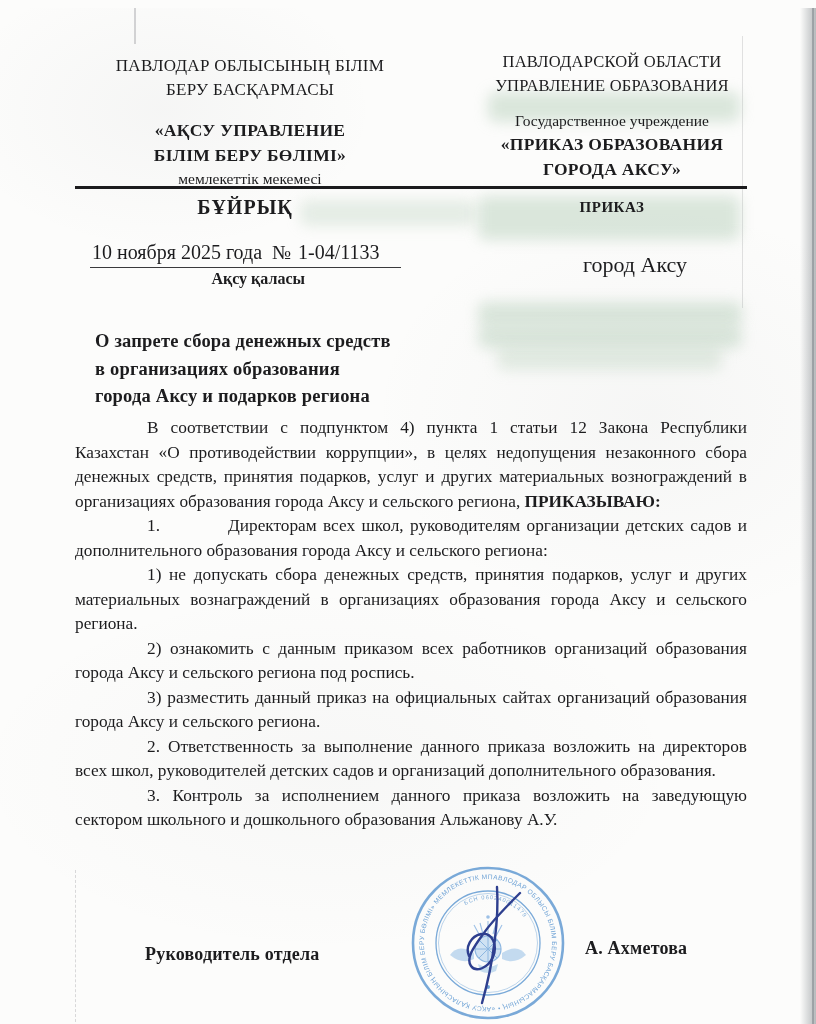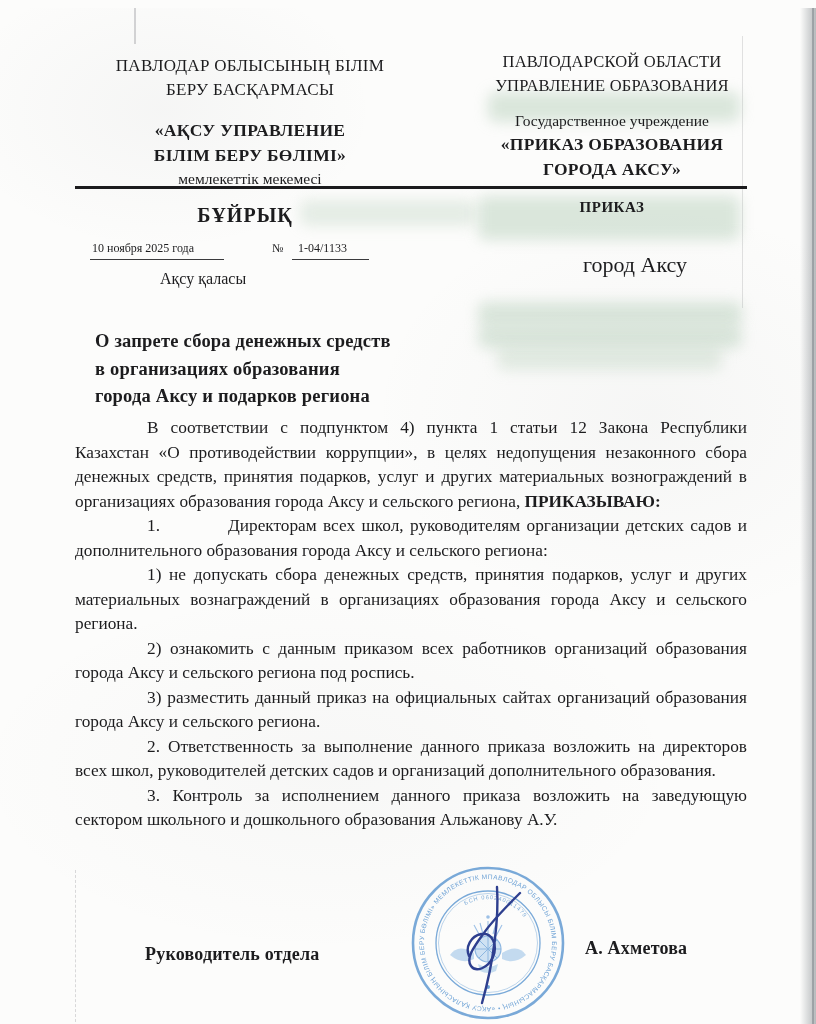--- a/index.html
+++ b/index.html
@@ -41,28 +41,28 @@
   .hdr-right{left:468px;top:42px;width:288px;}
   .hdr-line{font-size:17px;line-height:24px;letter-spacing:0.3px;}
   .hdr-line-ru{font-size:16.5px;line-height:24px;letter-spacing:0.2px;}
   .hdr-gap{height:16px;}
   .hdr-gap-sm{height:12px;}
   .org-name{font-size:17.5px;line-height:25px;font-weight:bold;letter-spacing:0.3px;}
   .org-type{font-size:15.5px;line-height:22px;}
 
   .divider{left:75px;top:178px;width:672px;height:3px;background:#1b1b1d;}
 
-  .word-kk{left:85px;top:196px;width:320px;font-size:20px;font-weight:bold;letter-spacing:1px;text-align:center;}
+  .word-kk{left:85px;top:188px;width:320px;font-size:20px;font-weight:bold;letter-spacing:1px;text-align:center;}
   .word-ru{left:468px;top:191px;width:288px;font-size:15px;font-weight:bold;letter-spacing:0.5px;text-align:center;}
 
-  .date-row{font-size:12px;}
+  .date-row{font-size:20px;}
   .date-span{left:90px;top:233px;border-bottom:1px solid #3a3a3c;padding:0 30px 3px 2px;}
   .num-sign{left:272px;top:233px;}
   .num-span{left:292px;top:233px;border-bottom:1px solid #3a3a3c;padding:0 22px 3px 6px;}
-  .city-kk{left:160px;top:262px;width:145px;text-align:left;font-size:16px;}
+  .city-kk{left:160px;top:262px;width:145px;text-align:right;font-size:16px;font-weight:bold;}
   .city-ru{left:583px;top:244px;font-size:22px;}
 
   .title-block{left:95px;top:320px;width:450px;font-size:18.5px;font-weight:bold;line-height:27.5px;letter-spacing:0.2px;}
 
   .body-block{left:75px;top:408px;width:672px;font-size:17.3px;line-height:24.5px;text-align:justify;}
   .body-block p{margin:0;text-indent:72px;}
   .num-gap{display:inline-block;width:68px;}
 
   .sig-pos{left:145px;top:936px;font-size:18px;font-weight:bold;letter-spacing:0.2px;}
   .sig-name{left:585px;top:930px;font-size:18px;font-weight:bold;letter-spacing:0.2px;}

